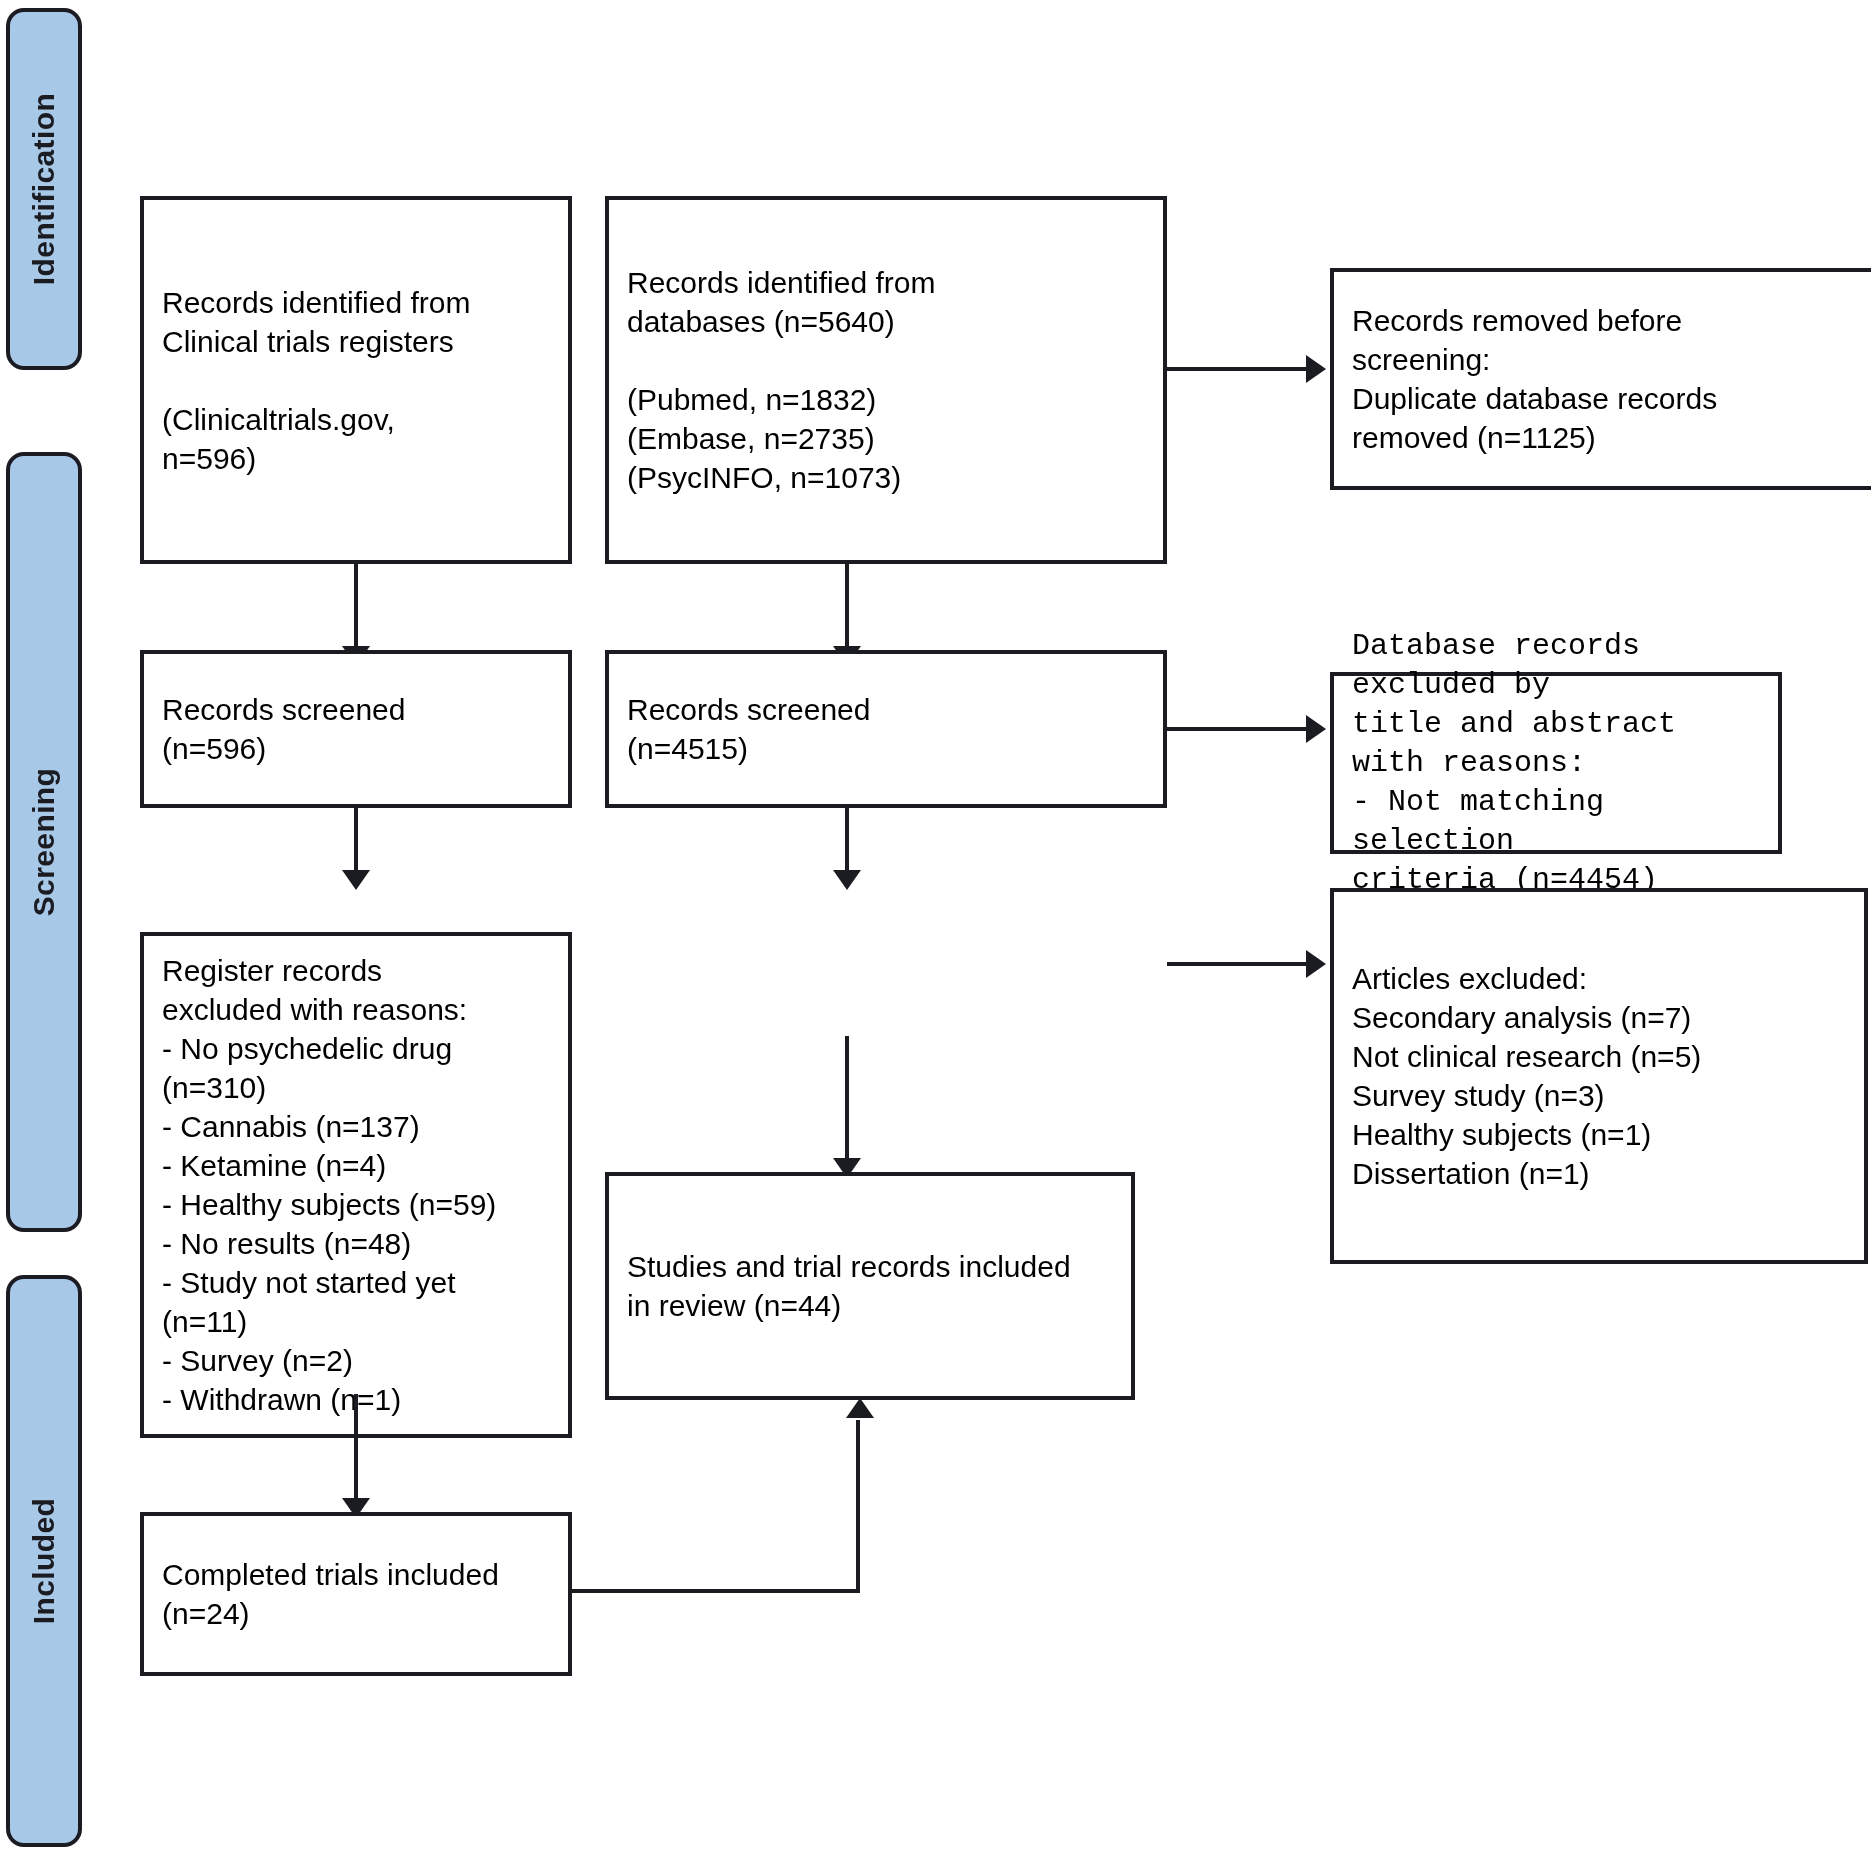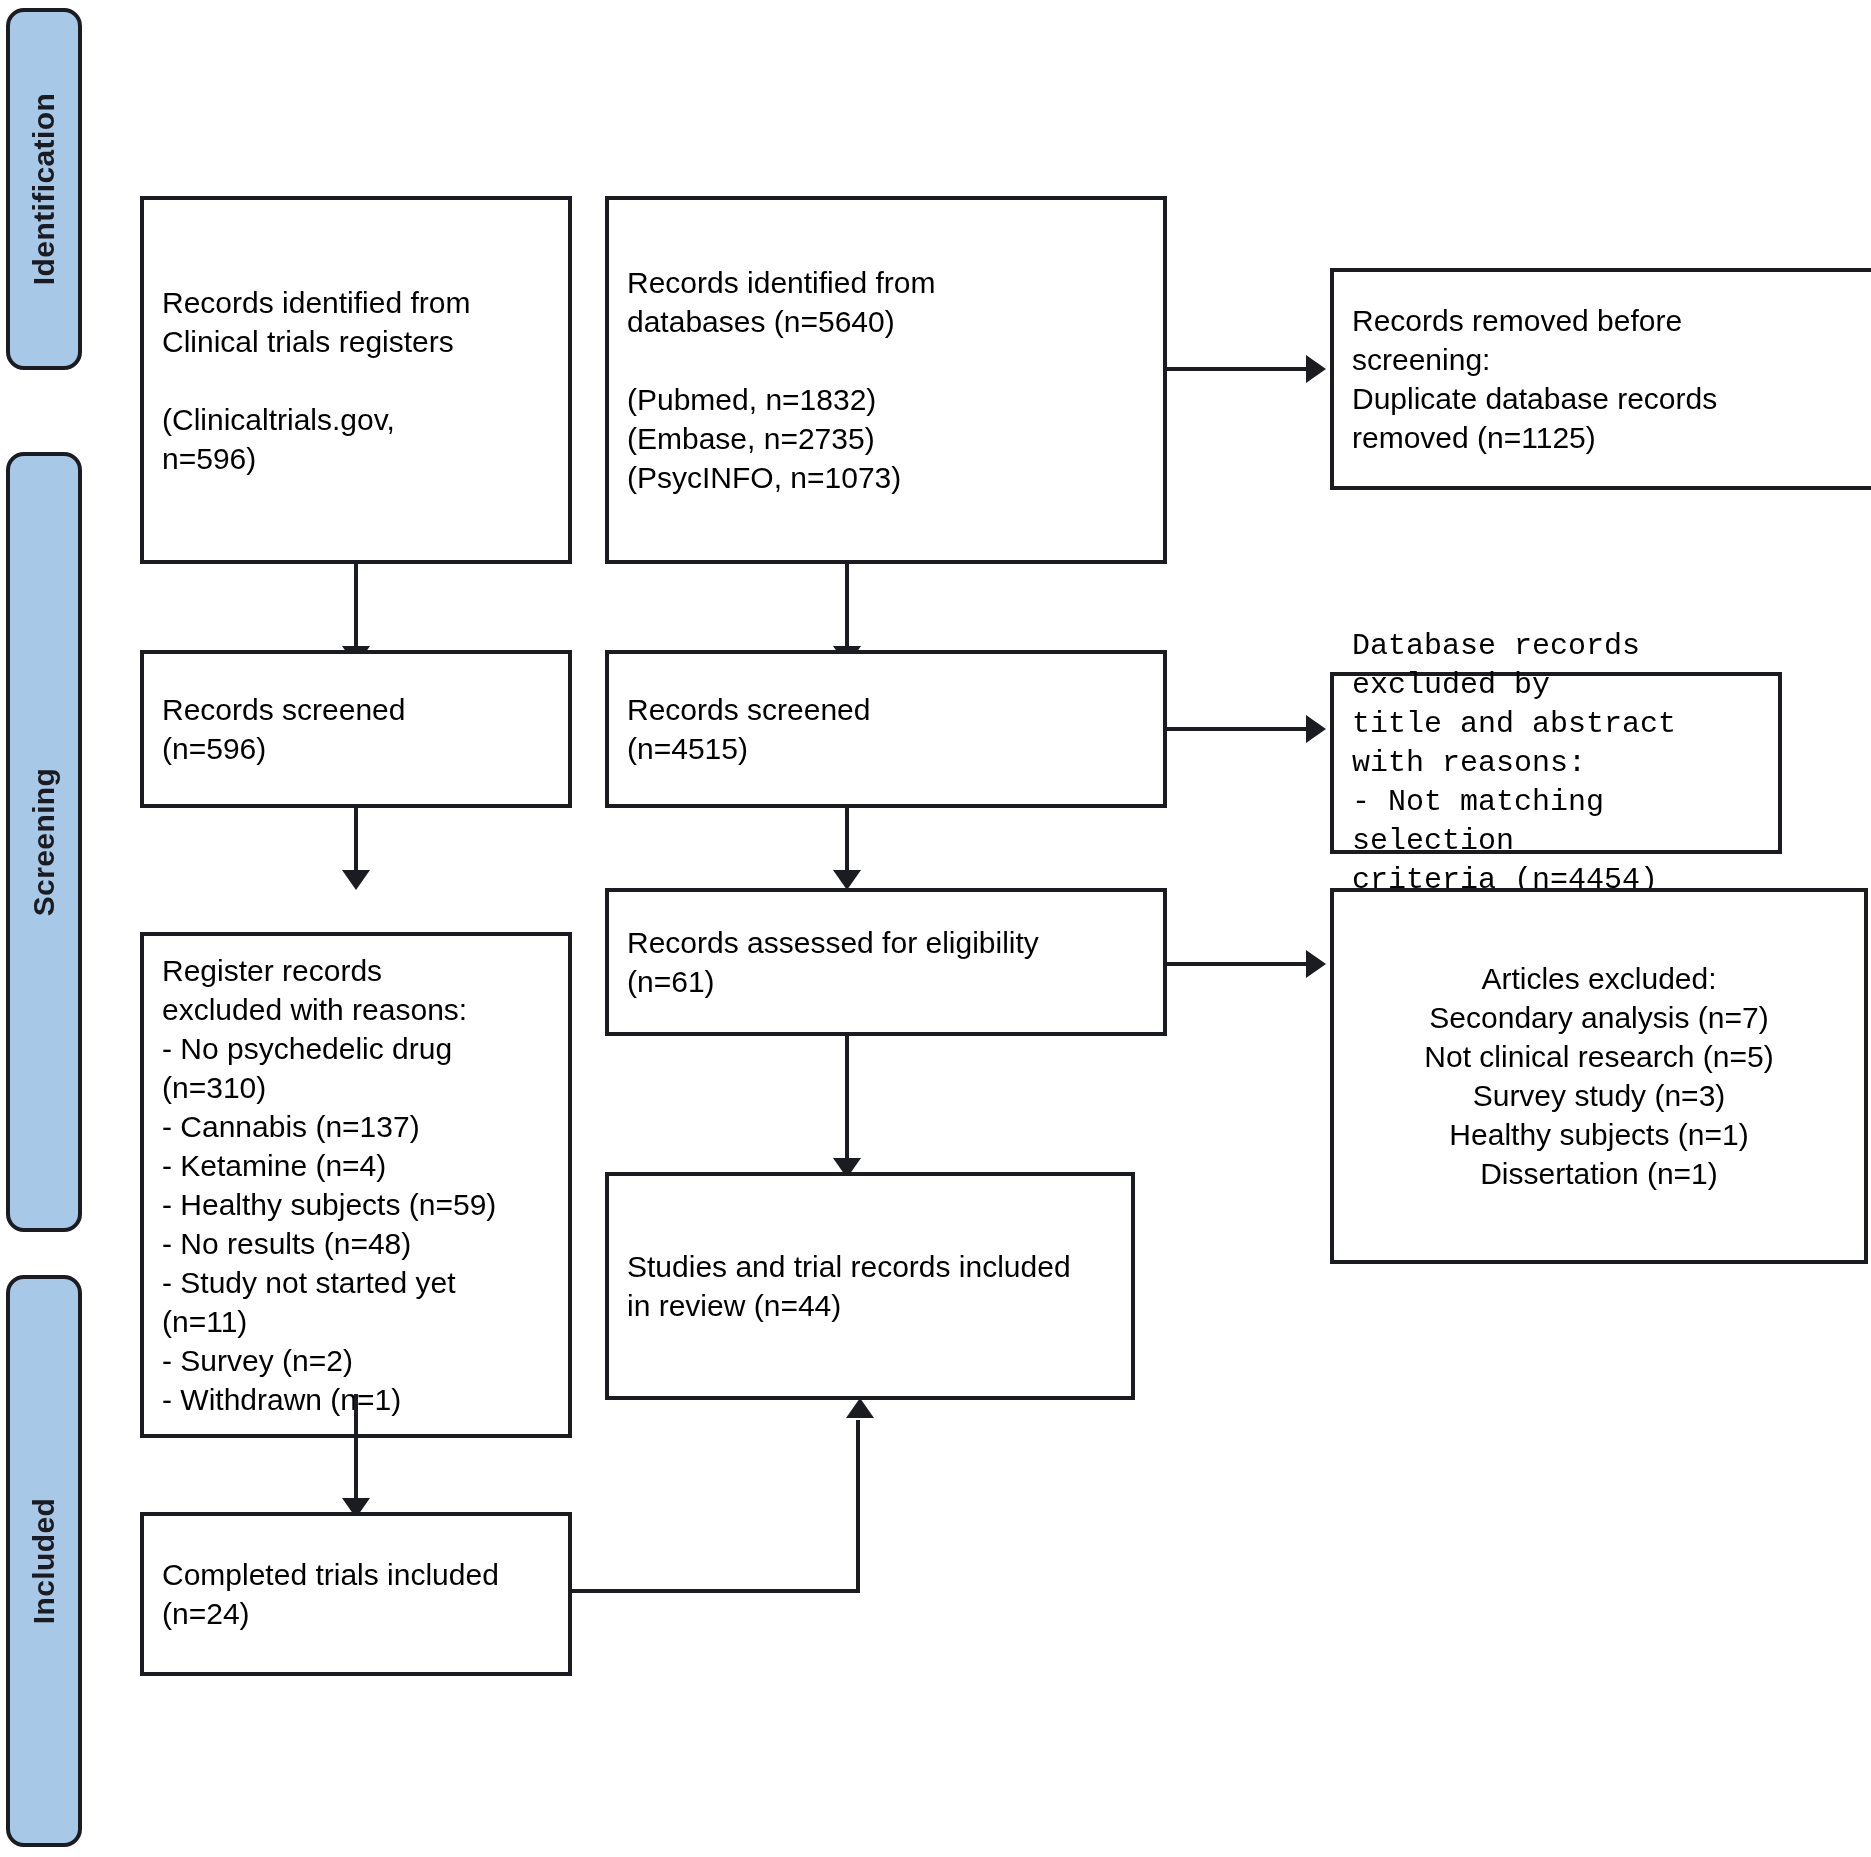--- a/index.html
+++ b/index.html
@@ -169,26 +169,22 @@
 - Cannabis (n=137)
 - Ketamine (n=4)
 - Healthy subjects (n=59)
 - No results (n=48)
 - Study not started yet
 (n=11)
 - Survey (n=2)
 - Withdrawn (n=1)</div>
   </div>
 
-  <div class="flow-box" style="left:605px; top:888px; width:562px; height:148px;">
-    <div class="box-text">Records assessed for eligibility
-(n=61)</div>
-  </div>
-
-  <div class="flow-box" style="left:1330px; top:888px; width:538px; height:376px;text-align:center;">
+
+  <div class="flow-box" style="left:1330px; top:888px; width:538px; height:376px;">
     <div class="box-text">Articles excluded:
     Secondary analysis (n=7)
     Not clinical research (n=5)
     Survey study (n=3)
     Healthy subjects (n=1)
     Dissertation (n=1)</div>
   </div>
 
   <div class="conn h" style="left:1167px; top:962px; width:143px;"></div>
   <div class="arrow-right" style="left:1306px; top:950px;"></div>

